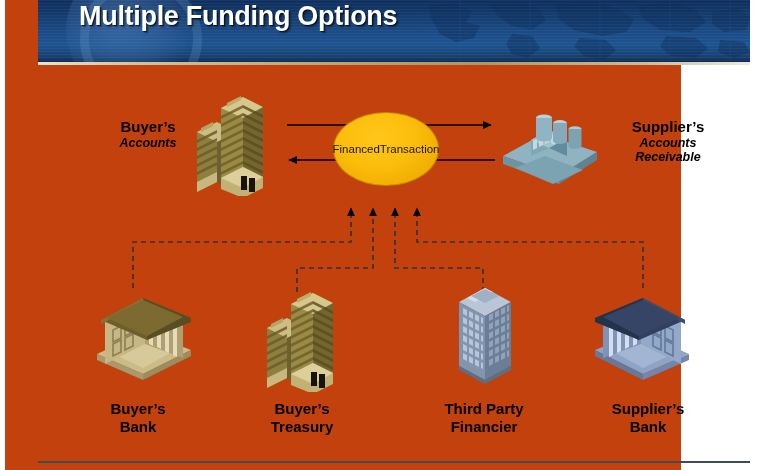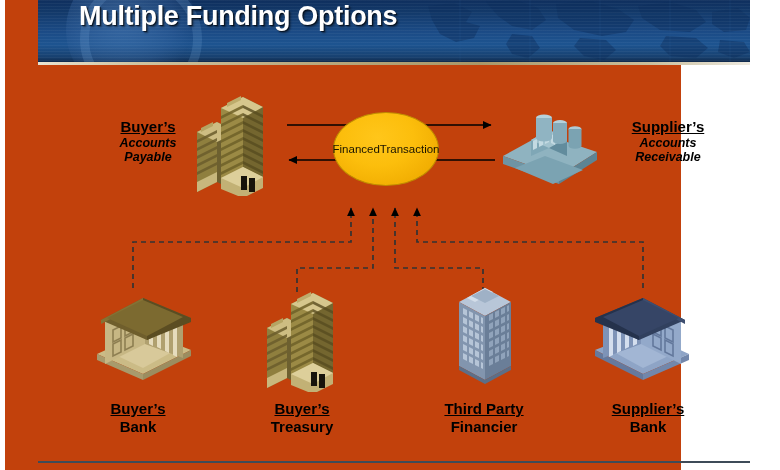--- a/index.html
+++ b/index.html
@@ -113,21 +113,20 @@
     position: absolute;
     text-align: center;
     color: #000000;
     line-height: 1.18;
   }
   .label .l1 {
     font-size: 15px;
     font-weight: bold;
     display: block;
     white-space: nowrap;
-    text-decoration: underline;
   }
   .label .l2, .label .l3 {
     font-size: 12.5px;
     font-weight: bold;
     font-style: italic;
     display: block;
     white-space: nowrap;
   }
   .label.bottom .l1,
   .label.bottom .l2 {
@@ -250,21 +249,20 @@
 
       <path d="M478,292 V268 H390 V208" marker-end="url(#ahu)"></path>
 
       <path d="M638,288 V242 H412 V208" marker-end="url(#ahu)"></path>
     </g>
   </svg>
 
   <div class="label" style="left:88px; top:118px; width:110px;">
     <span class="l1">Buyer’s</span>
     <span class="l2">Accounts</span>
-    <span class="l3">Payable</span>
   </div>
 
   <div class="icon" style="left:178px; top:86px; width:92px; height:110px;">
     <svg viewBox="0 0 92 110" width="92" height="110">
 
       <g>
         <polygon points="14,46 34,36 34,96 14,106" fill="#8f7f3e"></polygon>
         <polygon points="34,36 54,46 54,106 34,96" fill="#6d6030"></polygon>
         <polygon points="14,46 34,36 54,46 34,56" fill="#cdbd82"></polygon>
         <polygon points="18,42 30,36 30,40 18,46" fill="#b5a463"></polygon>

